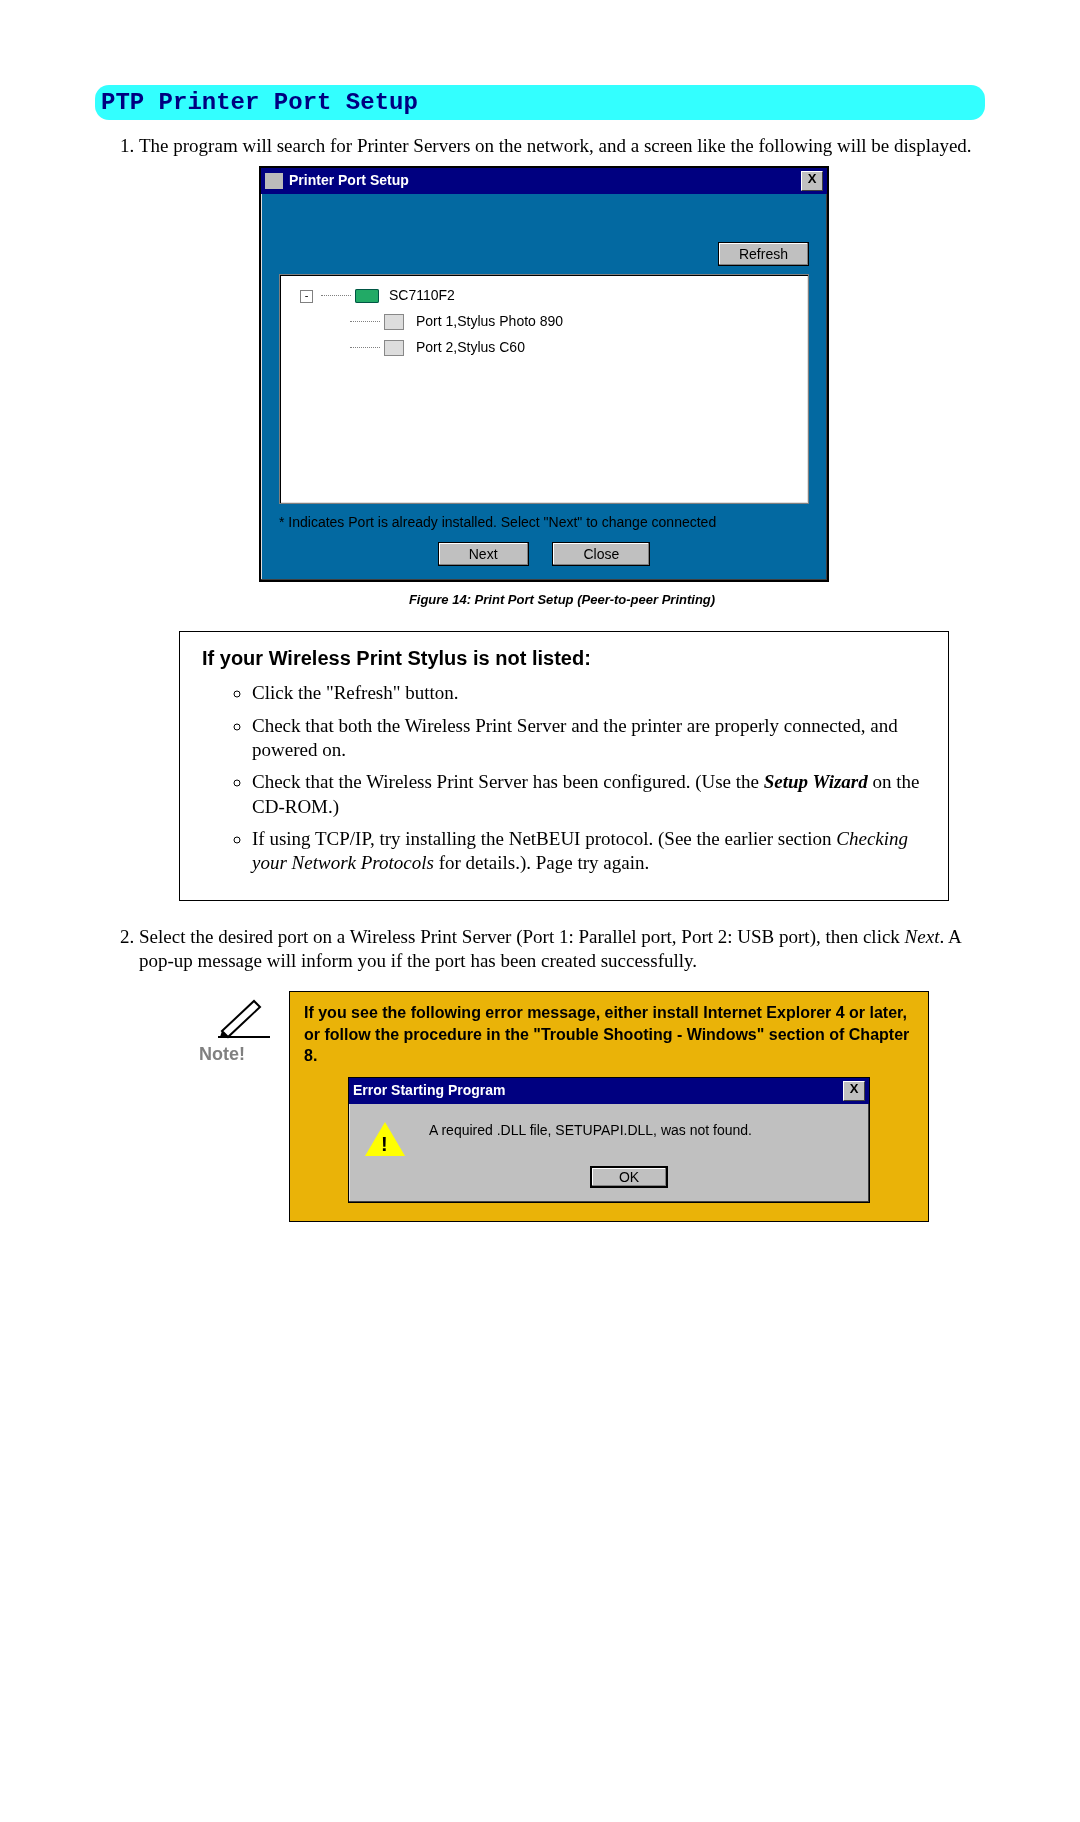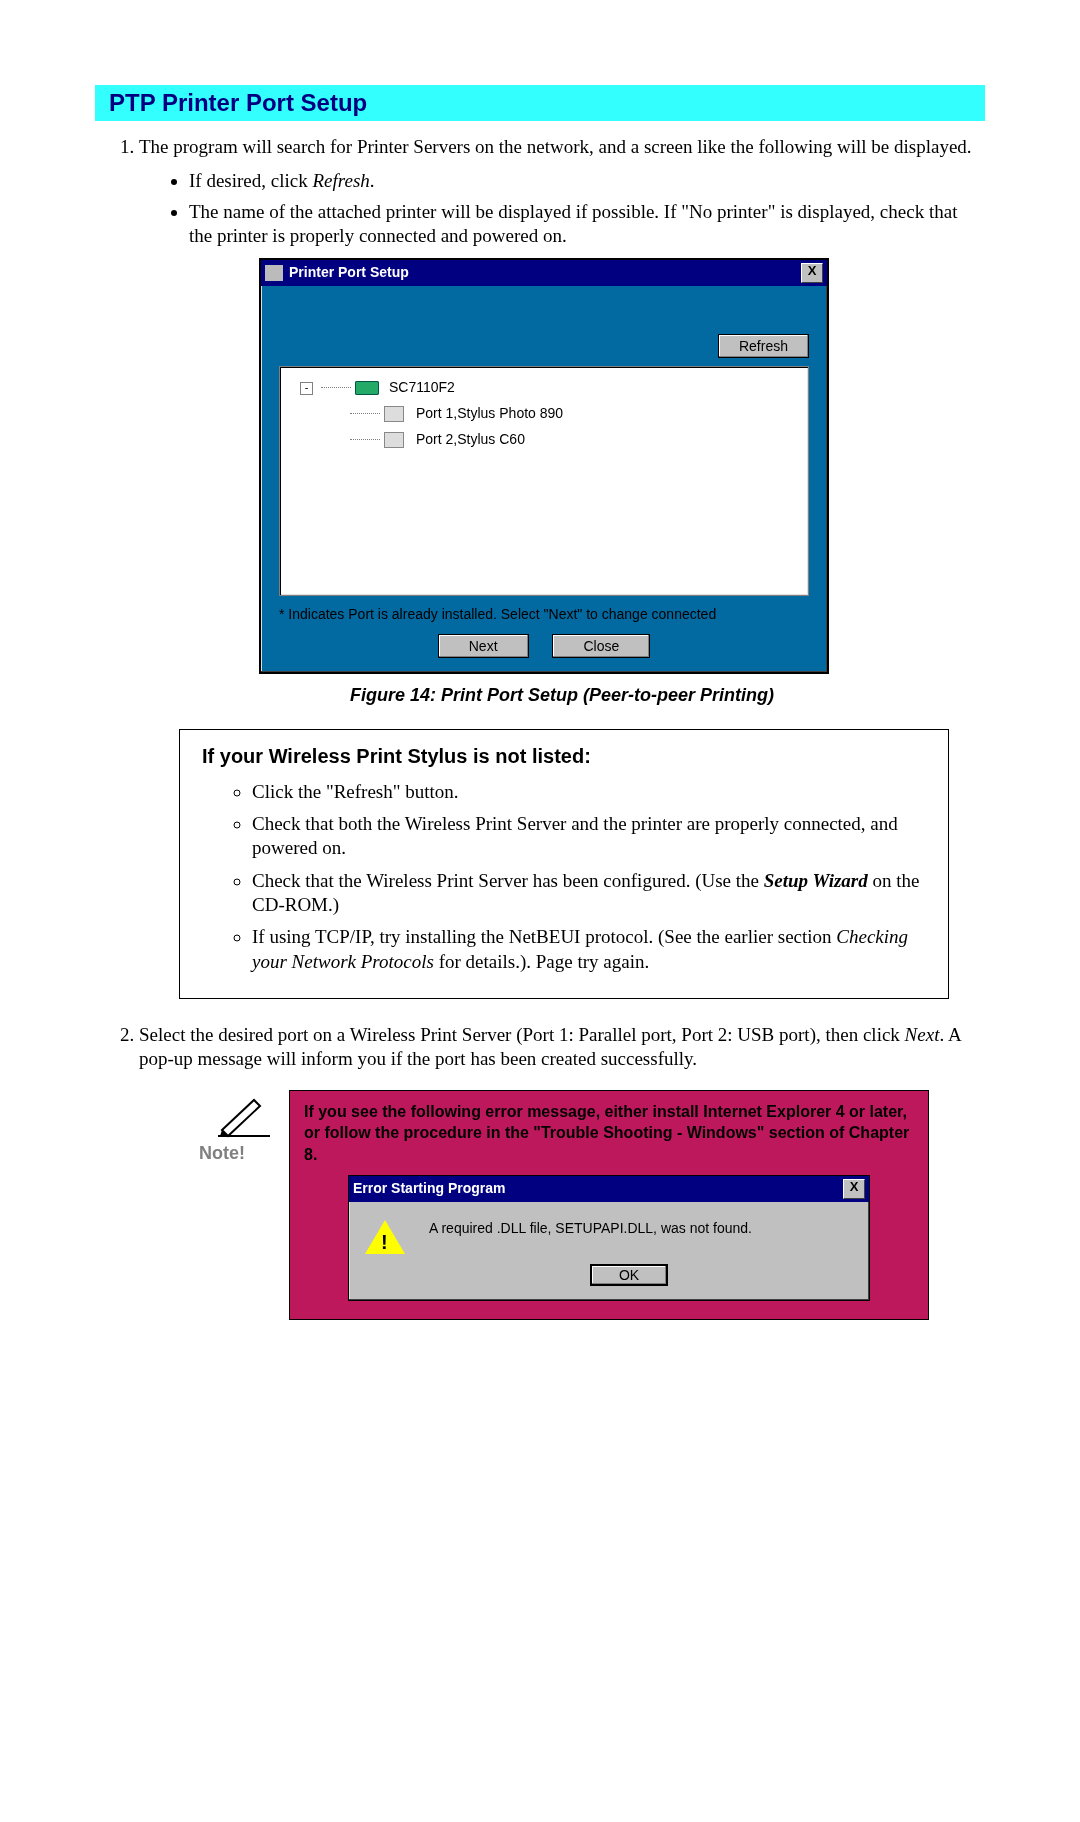--- a/index.html
+++ b/index.html
@@ -11,24 +11,25 @@
     color: #000;
     width: 1080px;
   }
   .page {
     padding: 85px 95px 60px 95px;
     box-sizing: border-box;
   }
   .section-title {
     background: #33ffff;
     color: #000080;
-    font-family: Liberation Sans, sans-serif;
+    font-family: Liberation Mono, monospace;
     font-weight: bold;
     font-size: 24px;
-    padding: 4px 14px;
+    padding: 4px 6px;
+    border-radius: 14px;
   }
   ol.main-list {
     margin: 14px 0 0 0;
     padding-left: 44px;
   }
   ol.main-list > li {
     margin-bottom: 10px;
     line-height: 1.28;
   }
   ul.sub-list {
@@ -129,21 +130,21 @@
     font-size: 14px; margin-top: 10px; color:#000;
   }
   .btn-row { text-align:center; margin-top: 10px; }
   .btn-row .btn95 { margin: 0 10px; padding: 3px 30px; }
 
   .caption {
     text-align:center;
     font-family: Arial, Helvetica, sans-serif;
     font-style: italic;
     font-weight: bold;
-    font-size: 18px;
+    font-size: 13px;
     margin: 10px 0 22px 0;
   }
 
   
   .aside-box {
     border: 1px solid #000;
     margin: 0 0 0 40px;
     width: 770px;
     padding: 14px 22px 16px 22px;
     box-sizing: border-box;
@@ -169,21 +170,21 @@
     margin: 0 auto 4px auto;
     background: none;
     position: relative;
   }
   .note-icon svg { width:60px; height:48px; }
   .note-label {
     font-family: Arial, Helvetica, sans-serif;
     color:#808080; font-weight:bold; font-size:18px;
   }
   .note-body-outer {
-    background:#be185d;
+    background:#eab308;
     border:1px solid #000;
     width: 640px;
     padding: 10px 14px 18px 14px;
     box-sizing:border-box;
   }
   .note-body-text {
     font-family: Arial, Helvetica, sans-serif;
     font-weight: bold;
     font-size: 16px;
     line-height: 1.35;
@@ -232,26 +233,20 @@
 </style>
 </head>
 <body>
 
 <div class="page">
   <div class="section-title">PTP Printer Port Setup</div>
 
   <ol class="main-list">
     <li>
       <span>The program will search for Printer Servers on the network, and a screen like the following will be displayed.</span>
-      <ul class="sub-list">
-        <li>
-          <span>If desired, click </span><span class="italic">Refresh</span><span>.</span>
-        </li>
-        <li>The name of the attached printer will be displayed if possible. If "No printer" is displayed, check that the printer is properly connected and powered on.</li>
-      </ul>
 
       
       <div class="win-dialog">
         <div class="titlebar">
           <span class="ticon"></span>
           <span>Printer Port Setup</span>
           <span class="spacer"></span>
           <span class="winbtn">X</span>
         </div>
         <div class="dlg-body">

